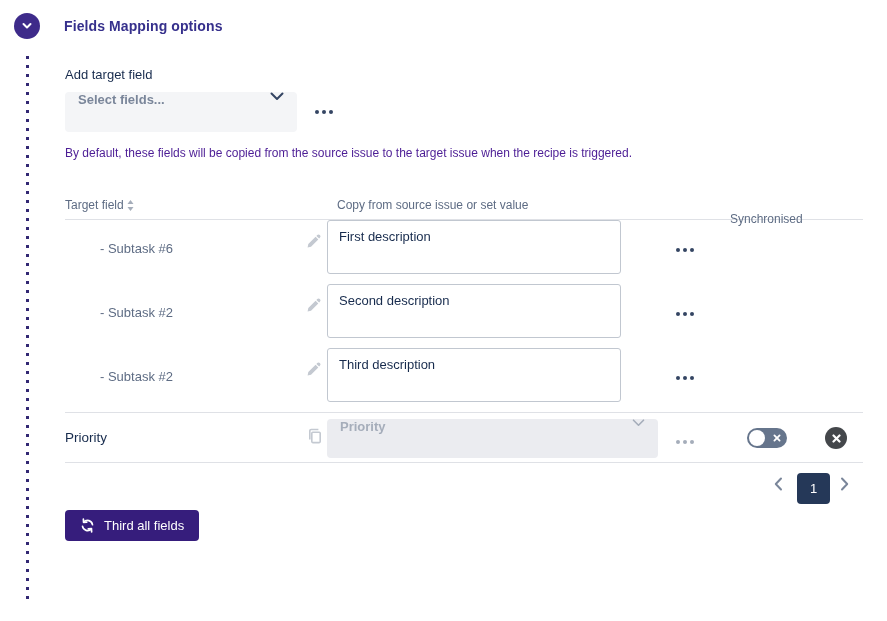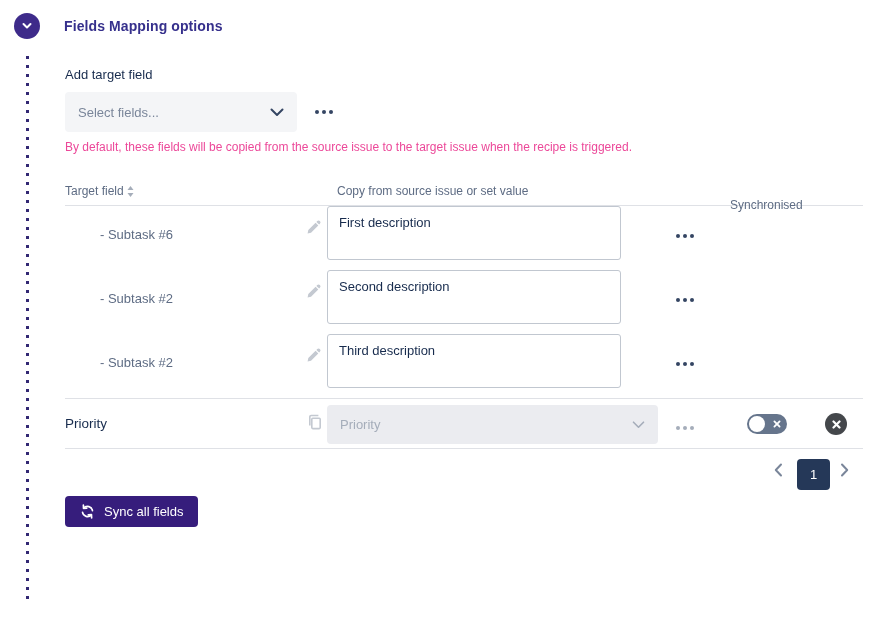--- a/index.html
+++ b/index.html
@@ -22,37 +22,37 @@
     position:absolute; left:26px; top:56px; width:3px; height:545px;
     background:repeating-linear-gradient(to bottom, #322873 0 3px, transparent 3px 9px);
   }
   .content { position:absolute; left:65px; top:62px; width:798px; }
 
   .section-label { font-size:13px; font-weight:normal; color:#172b4d; margin:5px 0 10px; }
 
   .select-row { display:flex; align-items:center; }
   .select-box {
     width:232px; height:40px; background:#f4f5f7; border-radius:4px;
-    display:flex; align-items:center; justify-content:space-between;
-    padding:0 13px; cursor:pointer;
+    display:flex; justify-content:space-between;
+    padding:0 13px; cursor:pointer;font-weight:bold;
   }
   .select-box .placeholder { font-size:13px; color:#7a869a; }
   .select-box.disabled { background:#ebecf0; }
   .select-box.disabled .placeholder { color:#a5adba; }
 
   .ellipsis { display:flex; gap:3px; align-items:center; cursor:pointer; padding:4px; }
   .ellipsis .dot { width:4px; height:4px; border-radius:50%; background:#344563; }
   .ellipsis.disabled .dot { background:#a5adba; }
   .add-more { margin-left:14px; }
 
-  .help-text { margin-top:8px; font-size:12px; color:#ec4899; }
+  .help-text { margin-top:14px; font-size:12px; color:#4c1d95; }
 
   
   .table-header {
-    position:relative; margin-top:28px; height:24px;
+    position:relative; margin-top:36px; height:24px;
     border-bottom:1px solid #dfe1e6; font-size:12px; color:#5e6c84;
   }
   .th-target { position:absolute; left:0; top:2px; display:flex; align-items:center; gap:3px; }
   .th-copy   { position:absolute; left:272px; top:2px; }
   .th-sync   { position:absolute; left:665px; top:16px; }
 
   .row-field { position:relative; height:40px; }
   .field-label { position:absolute; left:0; top:11px; font-size:13.5px; color:#172b4d; }
 
   .remove-btn {
@@ -265,17 +265,17 @@
 
     <button class="sync-btn">
       <span style="display:flex;">
         <svg width="15" height="15" viewBox="0 0 16 16" fill="none" stroke="#ffffff" stroke-width="1.8" stroke-linecap="round" stroke-linejoin="round">
           <path d="M13.3 7.2a5.4 5.4 0 0 0-9.4-2.8"></path>
           <polyline points="3.6,1.2 3.8,4.6 7.2,4.4"></polyline>
           <path d="M2.7 8.8a5.4 5.4 0 0 0 9.4 2.8"></path>
           <polyline points="12.4,14.8 12.2,11.4 8.8,11.6"></polyline>
         </svg>
       </span>
-      <span>Sync all fields</span>
+      <span>Third all fields</span>
     </button>
 
   </div>
 </div>
 
 </body></html>

